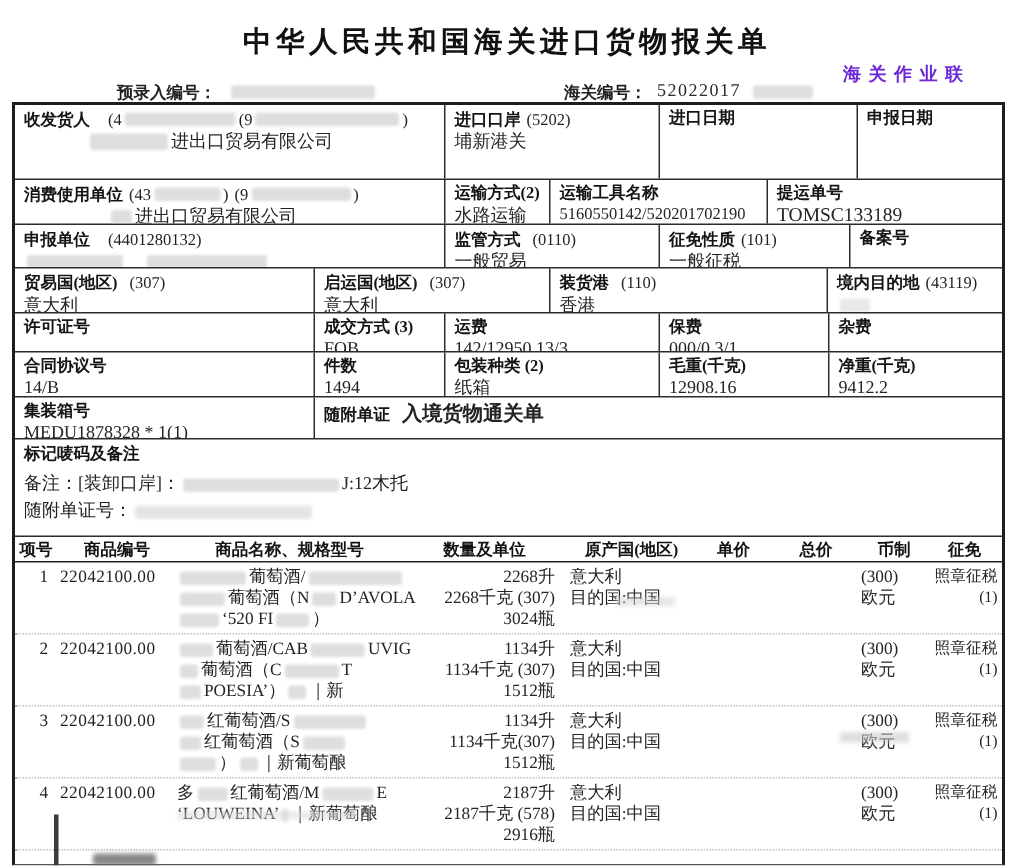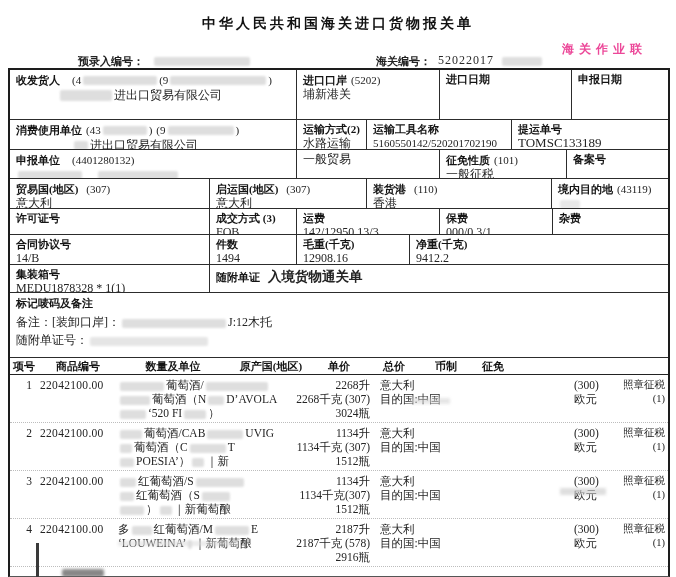--- a/index.html
+++ b/index.html
@@ -7,25 +7,25 @@
   body {
     width:676px; height:577px; position:relative; overflow:hidden;
     font-family:"Liberation Serif","DejaVu Serif",serif;
     color:#1f1f1f;
   }
   .page { position:absolute; inset:0; background:#fff; }
 
   
   .doc-title {
     position:absolute; top:15px; left:0; width:100%;
-    text-align:center; font-size:14px; font-weight:bold; letter-spacing:3px; color:#111;
+    text-align:center; font-size:19px; font-weight:bold; letter-spacing:3px; color:#111;
   }
   .copy-label {
     position:absolute; top:41px; left:562px;
-    font-size:12px; font-weight:bold; letter-spacing:5px; color:#ec4899; white-space:nowrap;
+    font-size:12px; font-weight:bold; letter-spacing:5px; color:#6d28d9; white-space:nowrap;
   }
   .preentry-row { position:absolute; top:54px; left:0; width:676px; font-size:11px; color:#222; }
   .preentry-label { position:absolute; left:78px; top:0; font-weight:bold; }
   .preentry-redact { position:absolute; left:152px; top:3px; }
   .customsno-label { position:absolute; left:376px; top:0; font-weight:bold; }
   .customsno-value { position:absolute; left:438px; top:-1px; font-size:12px; color:#2a2a2a; letter-spacing:1px; }
   .customsno-redact { position:absolute; left:500px; top:3px; }
 
   
   .redact {
@@ -151,20 +151,21 @@
         <span class="vline val" style="font-size:13px">TOMSC133189</span>
       </div>
     </div>
 
     <div class="frow" style="height:29px">
       <div class="fcell" style="width:287px">
         <span class="vline"><span class="lbl">申报单位</span>&nbsp;&nbsp;&nbsp;<span class="code">(4401280132)</span></span>
         <span class="vline"><span class="redact" style="width:64px"></span><span class="redact" style="width:80px;margin-left:14px"></span></span>
       </div>
       <div class="fcell" style="width:143px">
+        <span class="vline"><span class="lbl">监管方式</span>&nbsp;&nbsp;<span class="code">(0110)</span></span>
         <span class="vline val">一般贸易</span>
       </div>
       <div class="fcell" style="width:127px">
         <span class="vline"><span class="lbl">征免性质</span>&nbsp;<span class="code">(101)</span></span>
         <span class="vline val">一般征税</span>
       </div>
       <div class="fcell last">
         <span class="vline lbl">备案号</span>
       </div>
     </div>
@@ -211,20 +212,24 @@
 
     <div class="frow" style="height:30px">
       <div class="fcell" style="width:200px">
         <span class="vline lbl">合同协议号</span>
         <span class="vline val">14/B</span>
       </div>
       <div class="fcell" style="width:87px">
         <span class="vline lbl">件数</span>
         <span class="vline val">1494</span>
       </div>
+      <div class="fcell" style="width:143px">
+        <span class="vline lbl">包装种类 (2)</span>
+        <span class="vline val">纸箱</span>
+      </div>
       <div class="fcell" style="width:113px">
         <span class="vline lbl">毛重(千克)</span>
         <span class="vline val">12908.16</span>
       </div>
       <div class="fcell last">
         <span class="vline lbl">净重(千克)</span>
         <span class="vline val">9412.2</span>
       </div>
     </div>
 
@@ -245,20 +250,21 @@
         <span class="val">备注：[装卸口岸]：</span><span class="redact" style="width:104px"></span><span class="val">J:12木托</span>
       </div>
       <div class="remark-line" style="margin-top:1px">
         <span class="val">随附单证号：</span><span class="redact" style="width:118px;opacity:.5"></span>
       </div>
     </div>
 
     <div class="items-header">
       <span class="c-no">项号</span>
       <span class="c-code">商品编号</span>
+      <span class="c-name">商品名称、规格型号</span>
       <span class="c-qty">数量及单位</span>
       <span class="c-origin">原产国(地区)</span>
       <span class="c-price">单价</span>
       <span class="c-total">总价</span>
       <span class="c-curr">币制</span>
       <span class="c-levy">征免</span>
     </div>
 
     <div id="items-body">
   <div class="item-row">

